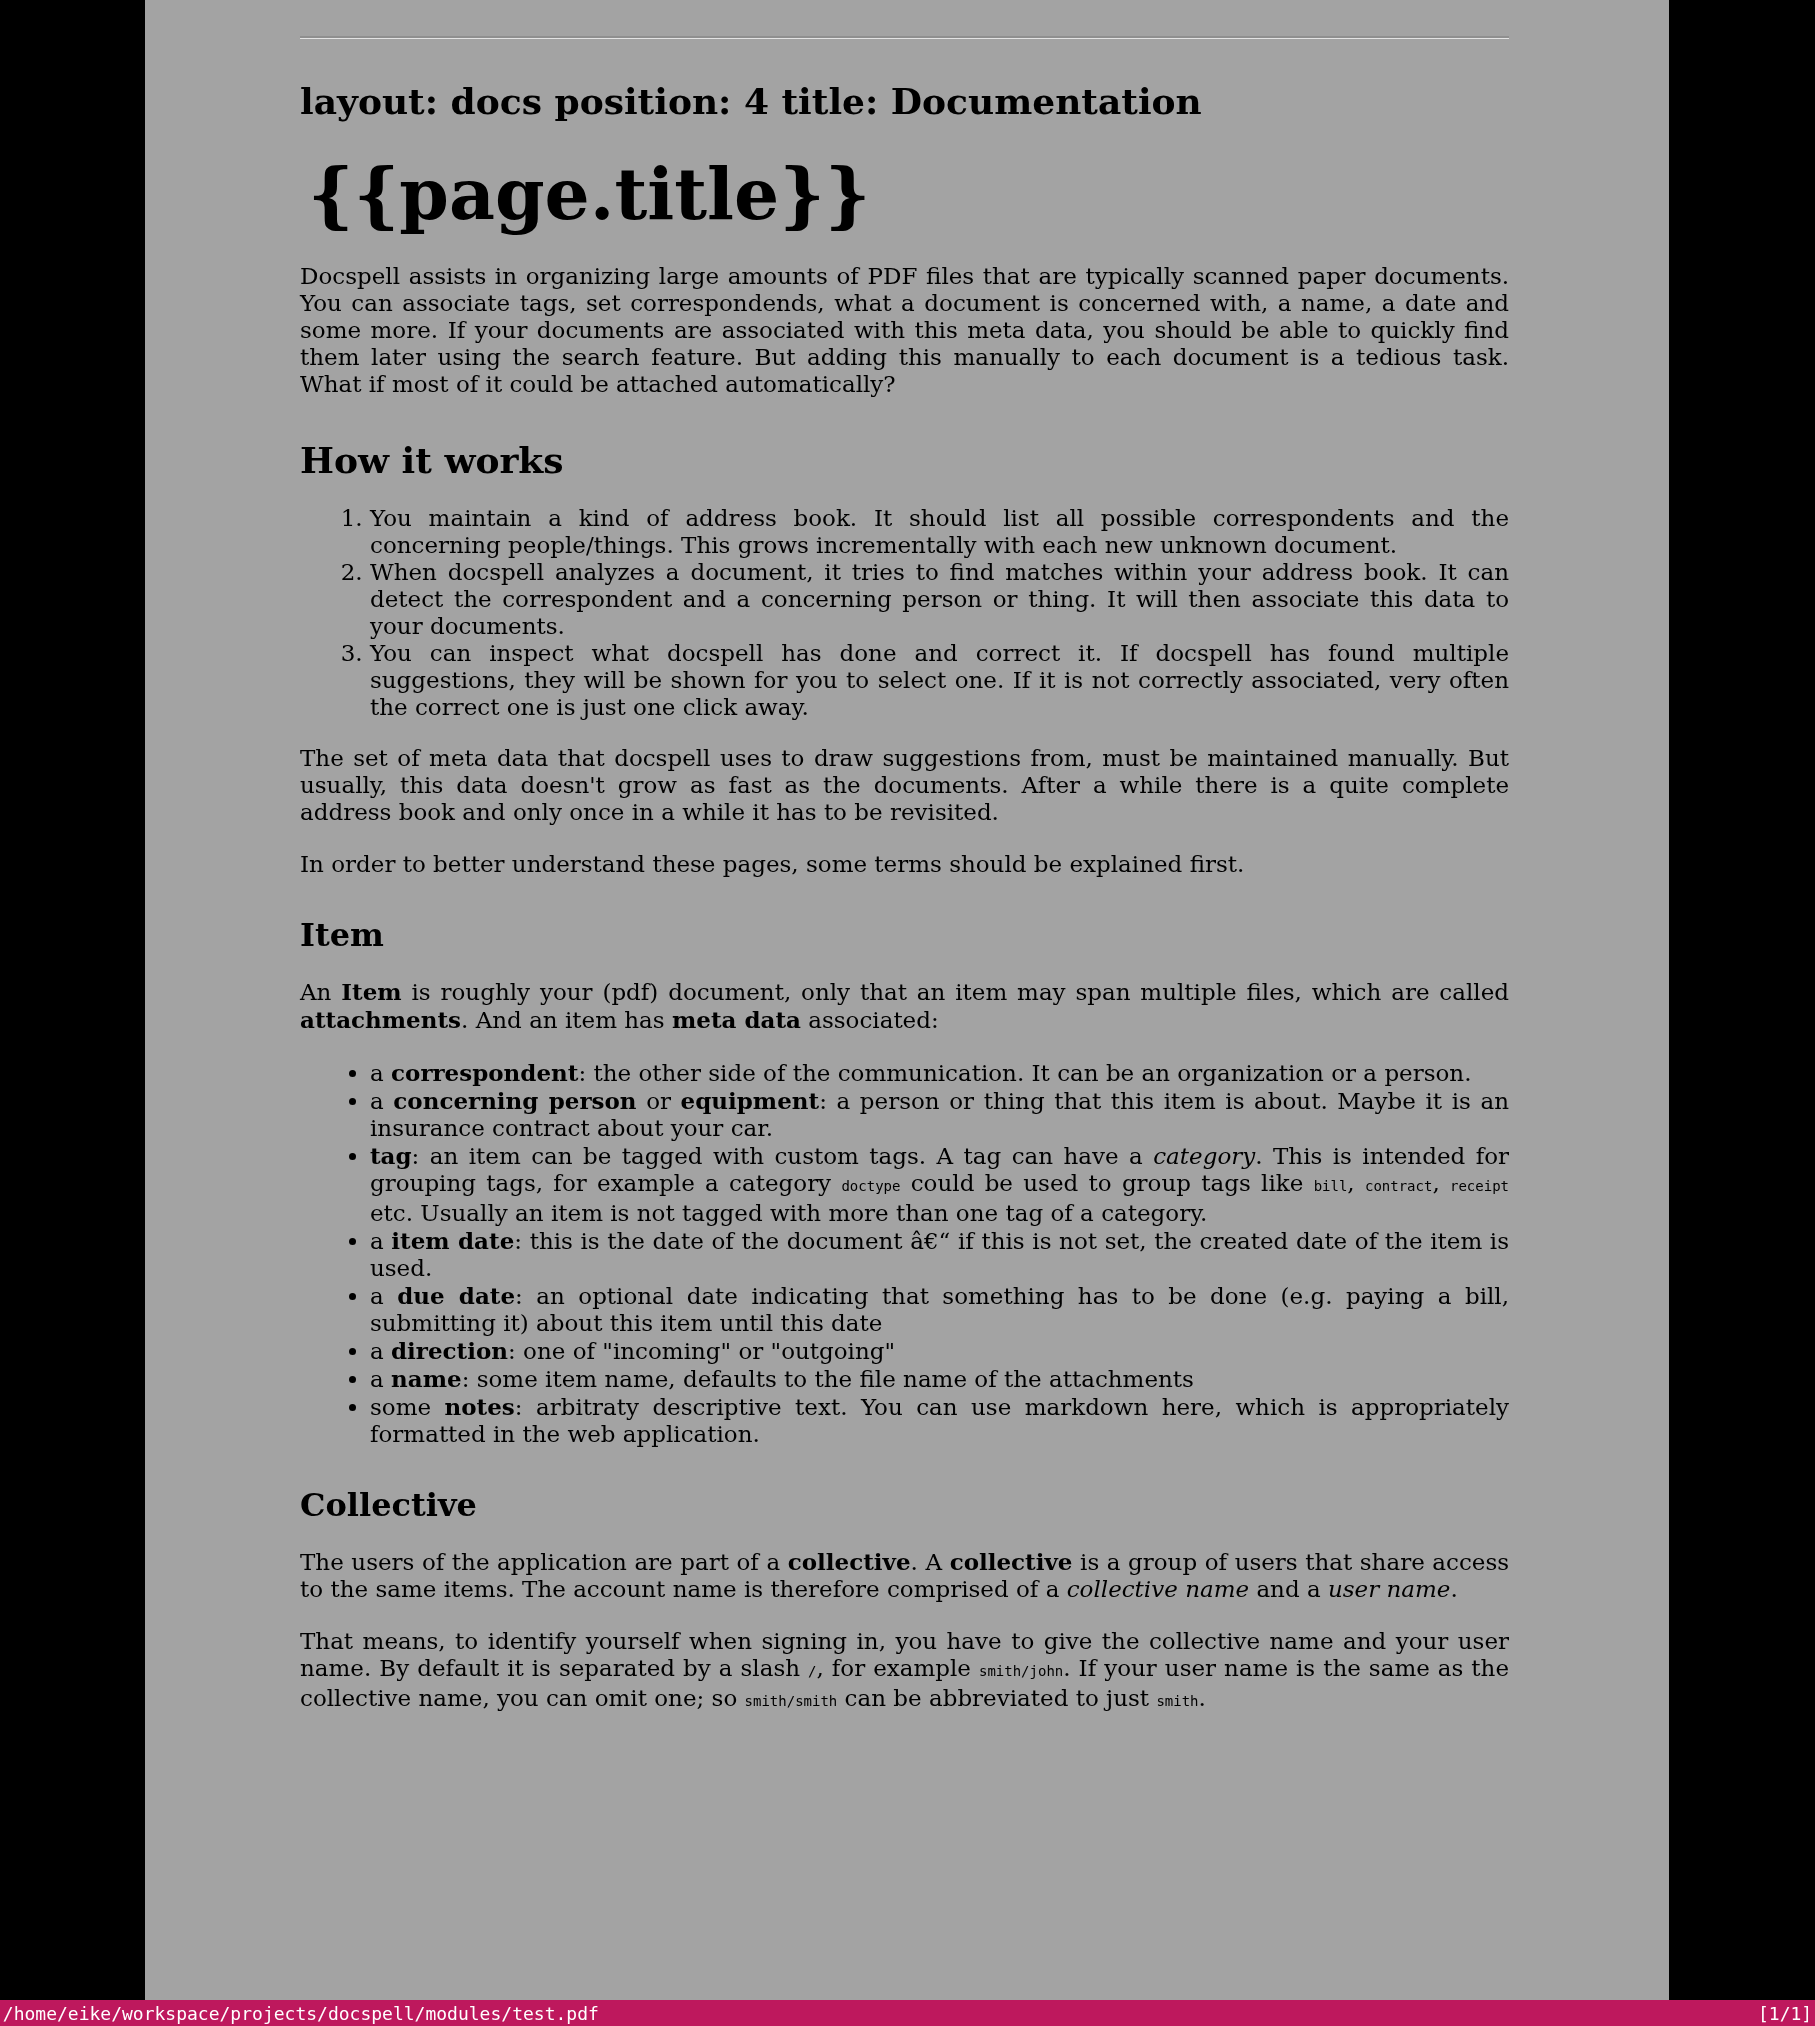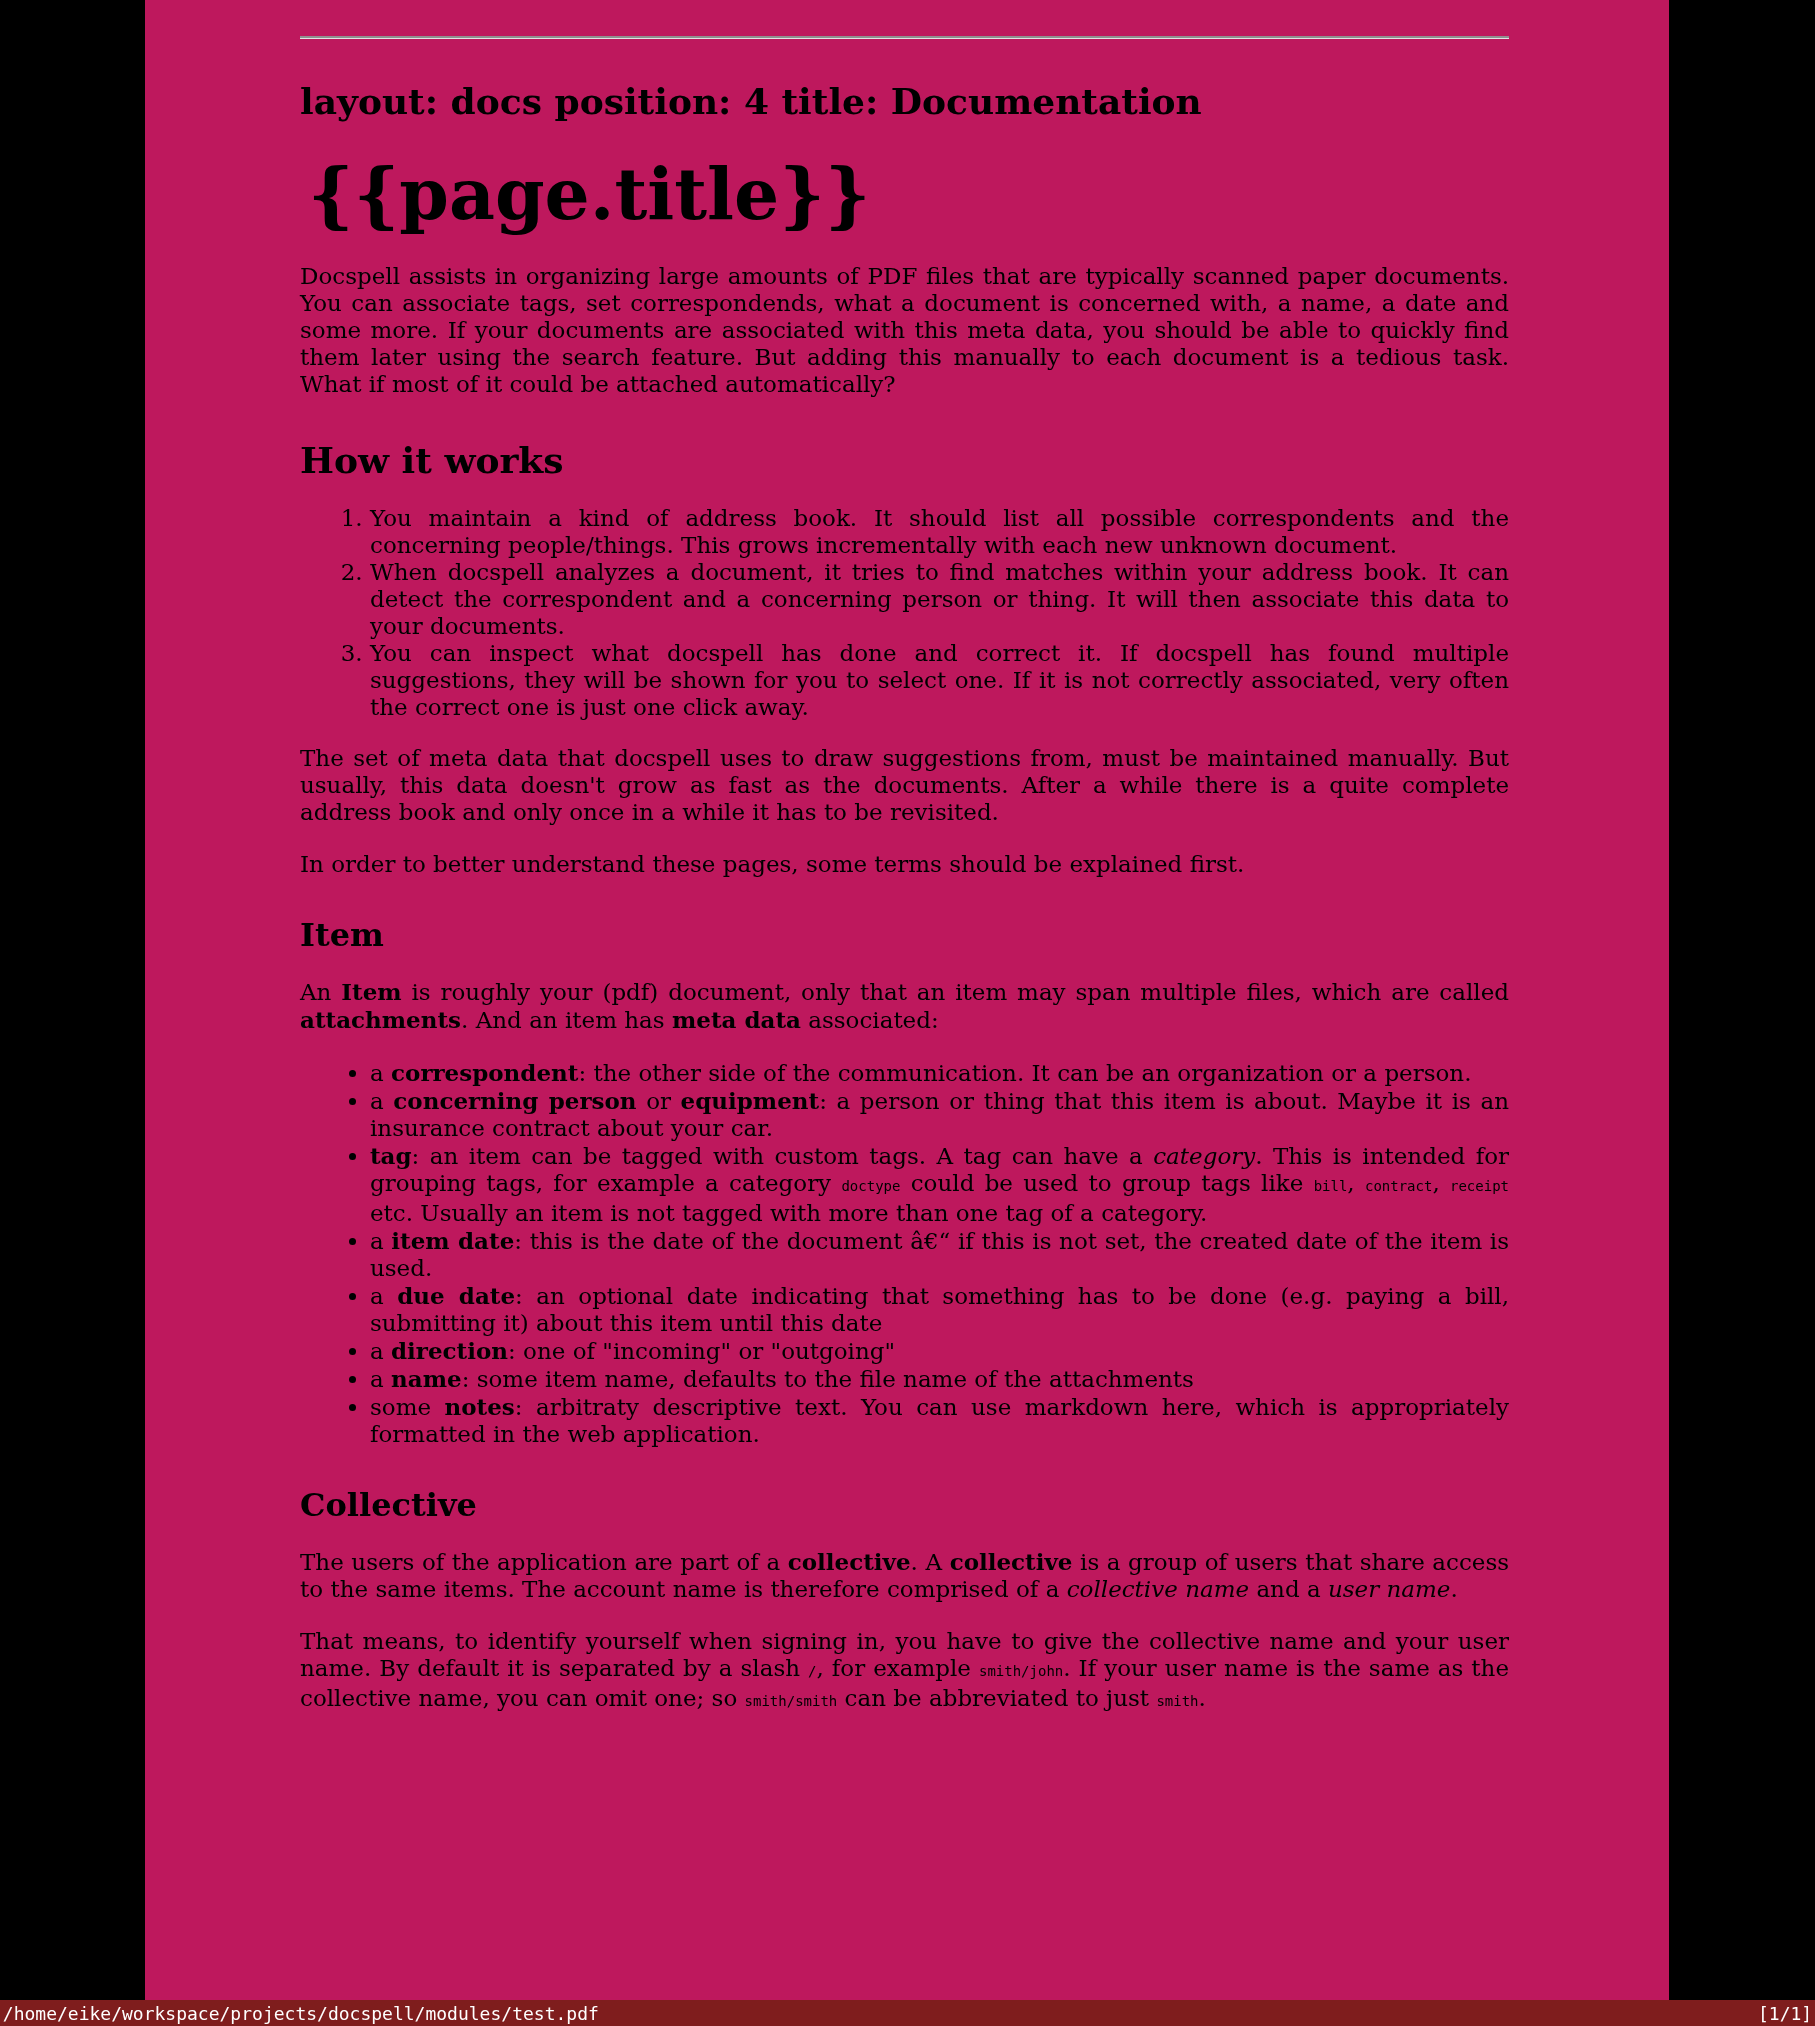--- a/index.html
+++ b/index.html
@@ -7,21 +7,21 @@
     width: 1815px; height: 2026px;
     background: #000;
     position: relative;
     overflow: hidden;
     font-family: "DejaVu Serif", serif;
   }
   .paper {
     position: absolute;
     left: 145px; top: 0;
     width: 1524px; height: 2000px;
-    background: #be185d;
+    background: #a3a3a3;
     overflow: hidden;
   }
   .content {
     position: absolute;
     left: 155px; top: 0;
     width: 1209px;
     color: #000;
     font-size: 23px;
     line-height: 27px;
   }
@@ -45,21 +45,21 @@
   .content code {
     font-family: "DejaVu Sans Mono", monospace;
     font-size: 14px;
   }
   .content i { font-style: italic; }
   .content b { font-weight: bold; }
   .statusbar {
     position: absolute;
     left: 0; top: 2000px;
     width: 1815px; height: 26.5px;
-    background: #7f1d1d;
+    background: #be185d;
     color: #fff;
     font-family: "DejaVu Sans Mono", monospace;
     font-size: 18px;
     display: flex;
     justify-content: space-between;
     align-items: center;
     box-sizing: border-box;
     padding: 0 2.8px;
     white-space: pre;
   }

